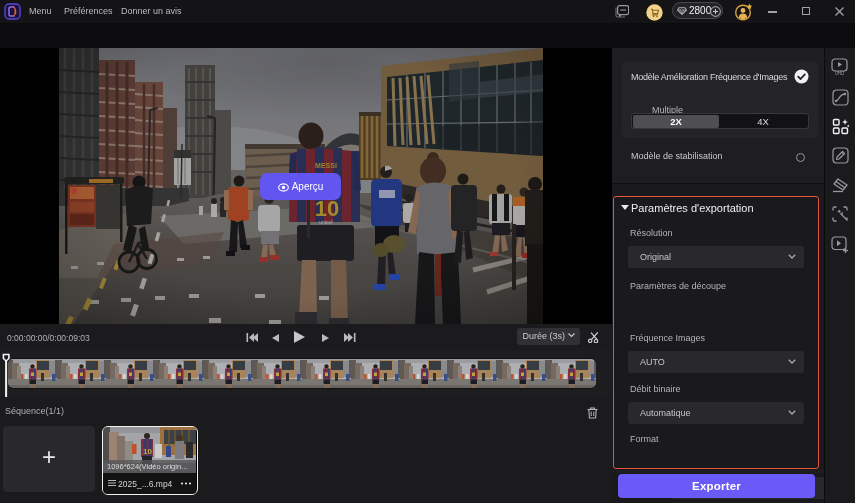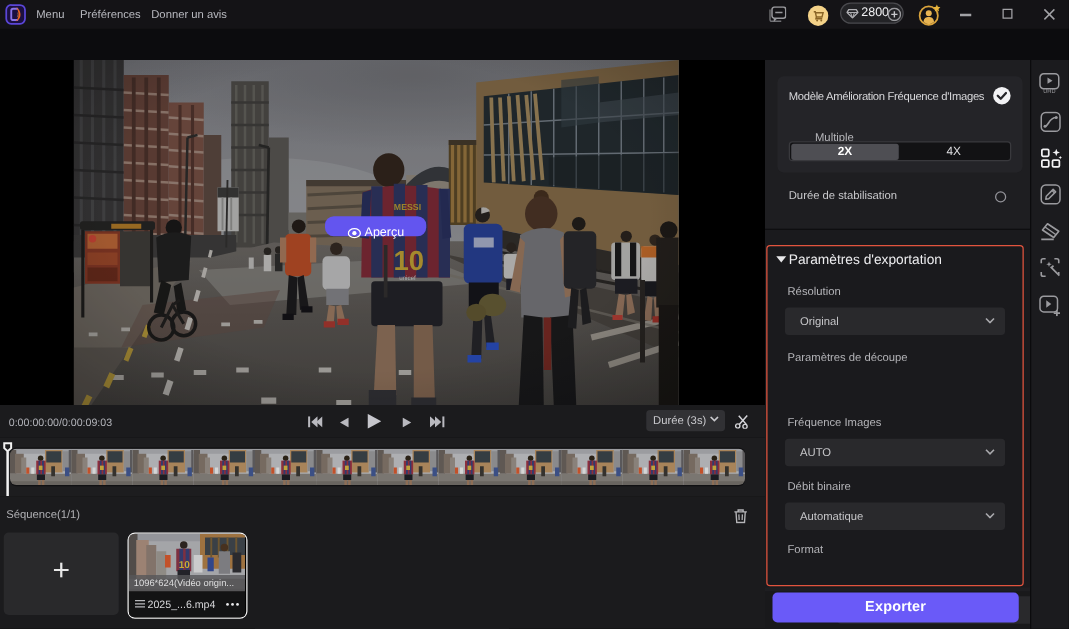--- a/index.html
+++ b/index.html
@@ -10,21 +10,21 @@
 #titlebar{position:absolute;top:0;left:0;width:855px;height:23px;background:#141316;}
 .mtxt{position:absolute;top:6px;font-size:9px;color:#b9bac0;}
 
 #subbar{position:absolute;top:23px;left:0;width:855px;height:25px;background:#1c1c1e;}
 #subbar .ltab{position:absolute;left:0;top:0;width:25px;height:25px;background:#18181a;border-right:1px solid #29292c;}
 #subbar .title{position:absolute;left:40px;top:8px;font-size:8.6px;font-weight:bold;color:#e9e9eb;}
 #tache{position:absolute;left:789px;top:4px;width:59px;height:16px;background:#453b2b;border-radius:3px;color:#dba267;font-size:9.5px;text-align:center;line-height:16px;}
 
 #viewport{position:absolute;top:48px;left:0;width:612px;height:276px;background:#000;}
 #photo{position:absolute;left:59px;top:0;width:484px;height:276px;filter:blur(0.5px);}
-#apercu{position:absolute;left:260px;top:125px;width:81px;height:16px;background:#6355ef;border-radius:7px;color:#fff;font-size:10px;line-height:27px;text-align:center;}
+#apercu{position:absolute;left:260px;top:125px;width:81px;height:27px;background:#6355ef;border-radius:7px;color:#fff;font-size:10px;line-height:27px;text-align:center;}
 #apercu svg{vertical-align:-2px;margin-right:3px;}
 
 #transport{position:absolute;top:324px;left:0;width:612px;height:26px;background:#1b1b1d;}
 #ttime{position:absolute;left:7px;top:9px;font-size:8.5px;color:#b2b3b9;}
 #duree{position:absolute;left:517px;top:4px;width:63px;height:17px;background:#313134;border-radius:3px;color:#c9c9cd;font-size:9px;text-align:center;line-height:17px;}
 
 #filmstrip{position:absolute;top:350px;left:0;width:612px;height:47px;background:#1d1d1f;}
 
 #sequence{position:absolute;top:397px;left:0;width:612px;height:106px;background:#1b1b1d;}
 #seqlabel{position:absolute;left:5px;top:9px;font-size:9px;color:#b0b0b4;}
@@ -611,21 +611,21 @@
     <svg style="position:absolute;left:172px;top:8px;" width="15" height="15" viewBox="0 0 15 15">
       <circle cx="7.5" cy="7.5" r="7" fill="#f2f2f4"></circle>
       <path d="M4.2 7.6 L6.6 10 L10.8 5.4" fill="none" stroke="#242428" stroke-width="1.8" stroke-linecap="round" stroke-linejoin="round"></path>
     </svg>
     <span class="t2">Multiple</span>
     <div id="toggle">
         <div class="on">2X</div>
         <div class="off">4X</div>
       </div>
   </div>
-  <span id="stab">Durée de stabilisation</span>
+  <span id="stab">Modèle de stabilisation</span>
   <div id="radio"></div>
   <div id="orangebox"></div>
   <div id="secarrow"></div>
   <span id="secthead">Paramètres d'exportation</span>
   <span class="slabel" style="top:228px;">Résolution</span>
   <div class="sdrop" style="top:246px;"><span>Original</span><svg class="chev" width="8" height="5" viewBox="0 0 8 5">
         <path d="M0.8 0.8 L4 4 L7.2 0.8" fill="none" stroke="#a8a8ac" stroke-width="1.3"></path>
       </svg></div>
   <span class="slabel" style="top:281px;">Paramètres de découpe</span>
   <span class="slabel" style="top:333px;">Fréquence Images</span>

